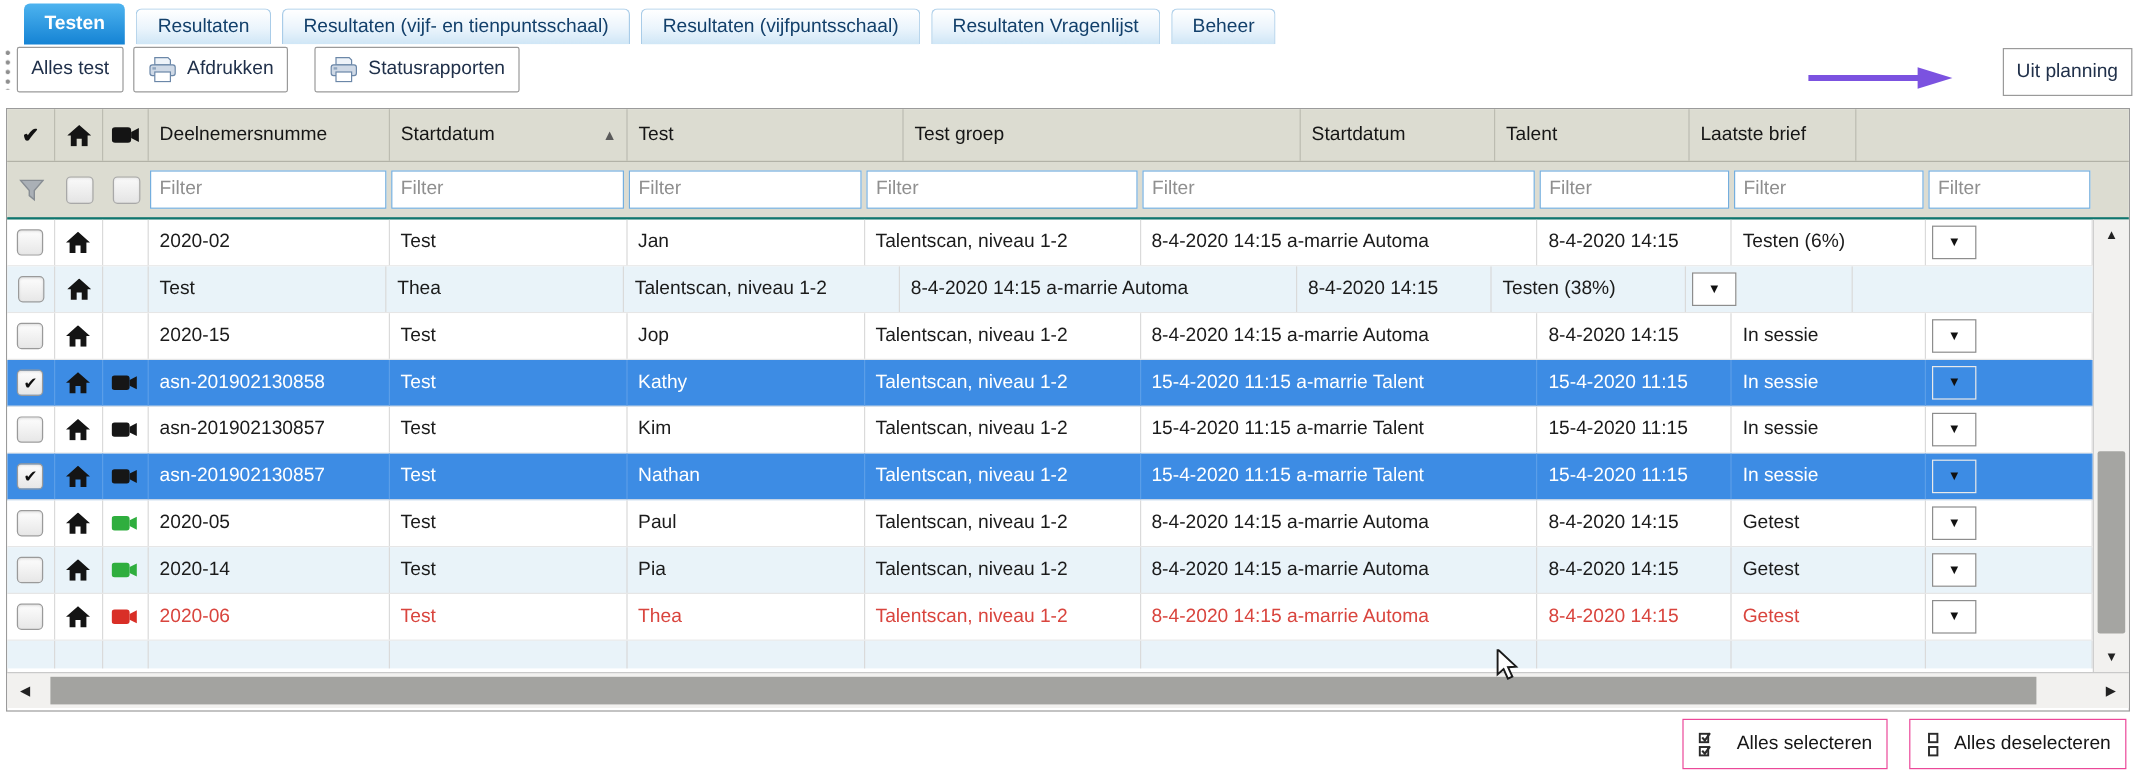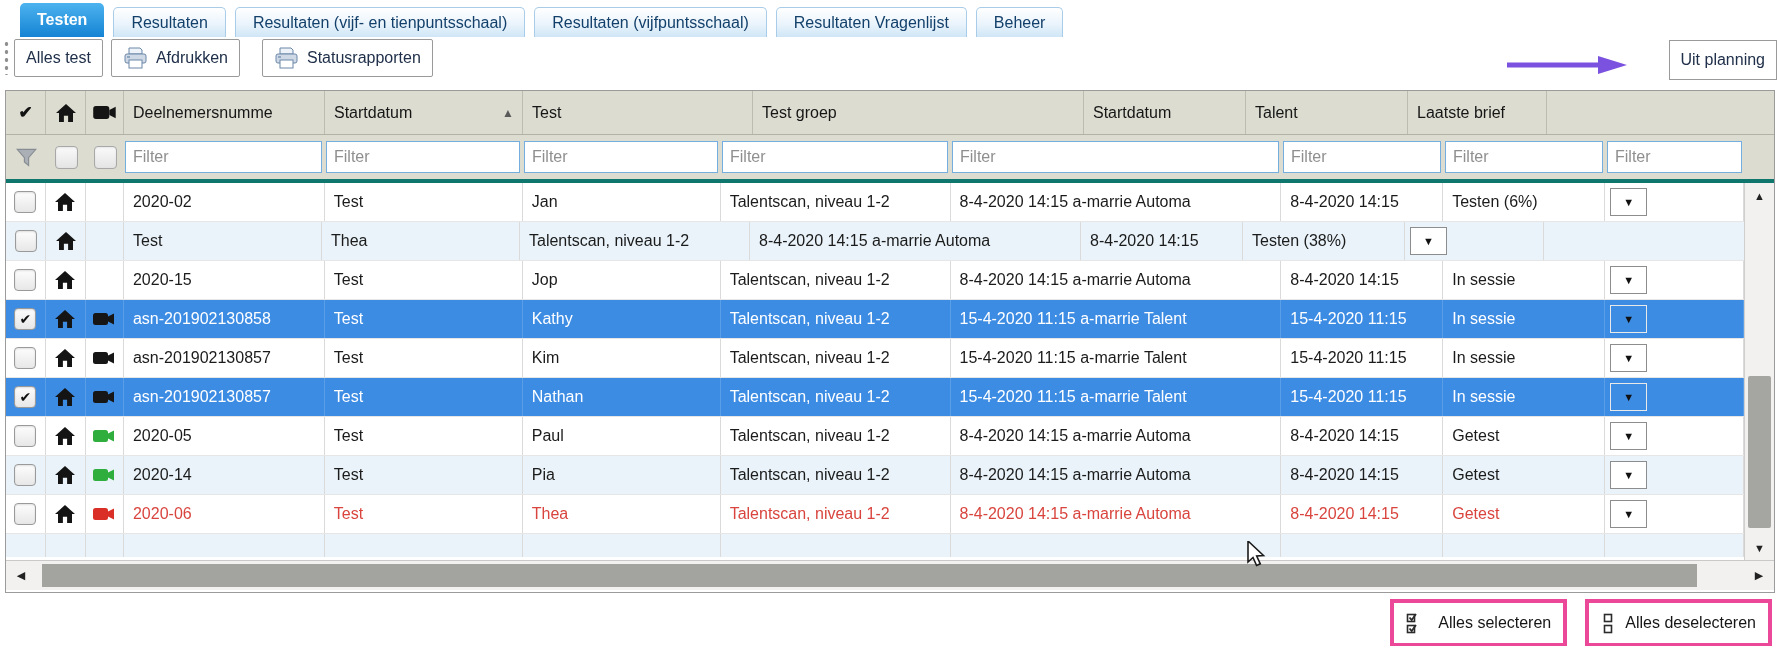--- a/index.html
+++ b/index.html
@@ -40,21 +40,21 @@
   }
   .header-row{display:flex;height:44px;background:#dcdcd1;border-bottom:1px solid #b2b2a7;box-sizing:border-box;}
   .hcell{
     box-sizing:border-box;border-right:1px solid #bcbcb1;display:flex;align-items:center;
     padding-left:9px;font-size:16px;color:#161616;overflow:hidden;white-space:nowrap;
   }
   .hicon{justify-content:center;padding-left:0;}
   .w1{width:40px;}.w2{width:40px;}.w3{width:38px;}
   .check-glyph{font-size:17px;font-weight:bold;color:#121212;}
   .sortarrow{margin-left:auto;margin-right:8px;font-size:12px;color:#5a5a5a;}
-  .filter-row{display:flex;height:48px;background:#dcdcd1;border-bottom:4px solid #0f766e;align-items:center;box-sizing:border-box;}
+  .filter-row{display:flex;height:48px;background:#dcdcd1;border-bottom:2px solid #0f766e;align-items:center;box-sizing:border-box;}
   .fcell{box-sizing:border-box;padding:0 3px 0 1px;}
   .fcell input{
     width:100%;height:32px;box-sizing:border-box;border:1px solid #74aede;background:#fff;
     font-family:"Liberation Sans",sans-serif;font-size:16px;color:#1b1b1b;padding:0 7px;outline:none;
   }
   .fcell input::placeholder{color:#8f8f8f;opacity:1;}
   .ficon{display:flex;align-items:center;justify-content:center;padding:0;}
   .fcb{width:21px;height:21px;border:1px solid #a8a8a8;border-radius:4px;
     background:linear-gradient(#fafafa,#e4e4e4);box-shadow:inset 0 1px 2px rgba(0,0,0,.08);}
   .grid-body{display:flex;height:377px;box-sizing:border-box;}
@@ -88,21 +88,21 @@
   .vbtn.up{top:0;}.vbtn.down{bottom:0;}
   .vthumb{position:absolute;left:3px;width:23px;top:193px;height:152px;background:#a5a5a2;border-radius:2px;}
   .hscroll{height:30px;border-top:1px solid #c9c9c9;background:#f2f1ef;position:relative;box-sizing:border-box;}
   .hbtn{position:absolute;top:0;height:100%;width:30px;display:flex;align-items:center;justify-content:center;font-size:11px;color:#222;}
   .hbtn.left{left:0;}.hbtn.right{right:0;}
   .hthumb{position:absolute;left:36px;top:3px;height:23px;width:1655px;background:#a3a3a0;}
   
   .footer{position:absolute;top:599px;right:8px;display:flex;gap:18px;}
   .fbtn{
     display:flex;align-items:center;gap:10px;height:40px;padding:0 12px;
-    border:4px solid #ec4899;background:#fff;font-size:16px;color:#161616;cursor:default;white-space:nowrap;
+    border:1px solid #ec4899;background:#fff;font-size:16px;color:#161616;cursor:default;white-space:nowrap;
   }
   .cursor{position:absolute;left:1246px;top:541px;}
   svg{display:block;}
 </style>
 </head>
 <body>
 
 <div class="tab-bar">
     <div class="tab active">Testen</div>
     <div class="tab">Resultaten</div>

